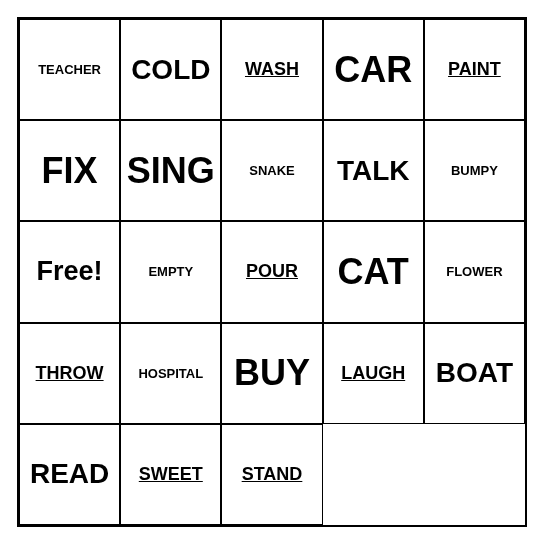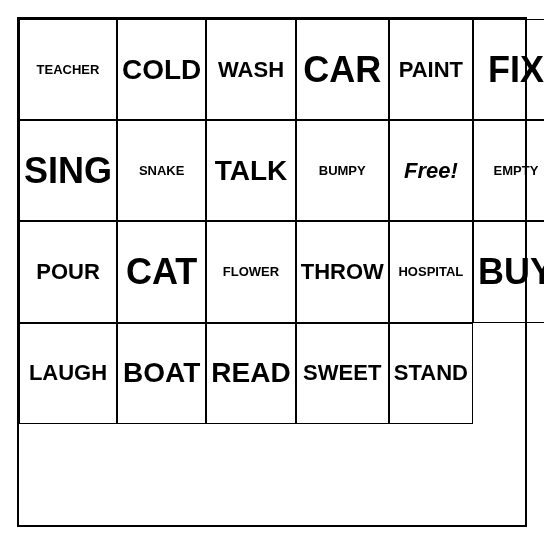--- a/index.html
+++ b/index.html
@@ -16,55 +16,55 @@
       align-items: center;
       justify-content: center;
       font-family: Arial, sans-serif;
     }
 
     .bingo-board {
       width: 510px;
       height: 510px;
       border: 2px solid #000;
       display: grid;
-      grid-template-columns: repeat(6, 1fr);
+      grid-template-columns: repeat(5, 1fr);
       grid-template-rows: repeat(5, 1fr);
     }
 
     .bingo-cell {
       border: 1.5px solid #000;
       display: flex;
       align-items: center;
       justify-content: center;
       text-align: center;
       padding: 4px;
       font-weight: bold;
       color: #000;
     }
 
     .bingo-cell.small {
       font-size: 13px;
     }
 
     .bingo-cell.medium {
-      font-size: 22px;
+      font-size: 18px;
+      text-decoration: underline;
     }
 
     .bingo-cell.large {
       font-size: 28px;
       text-align: right;
     }
 
     .bingo-cell.xlarge {
       font-size: 36px;
     }
 
     .bingo-cell.free {
-      font-size: 22px;
-      font-style: italic;
+      font-size: 27px;
     }
   </style>
 </head>
 <body>
 
 <div class="bingo-board">
 <div class="bingo-cell small">TEACHER</div>
     <div class="bingo-cell large">COLD</div>
     <div class="bingo-cell medium">WASH</div>
     <div class="bingo-cell xlarge">CAR</div>

